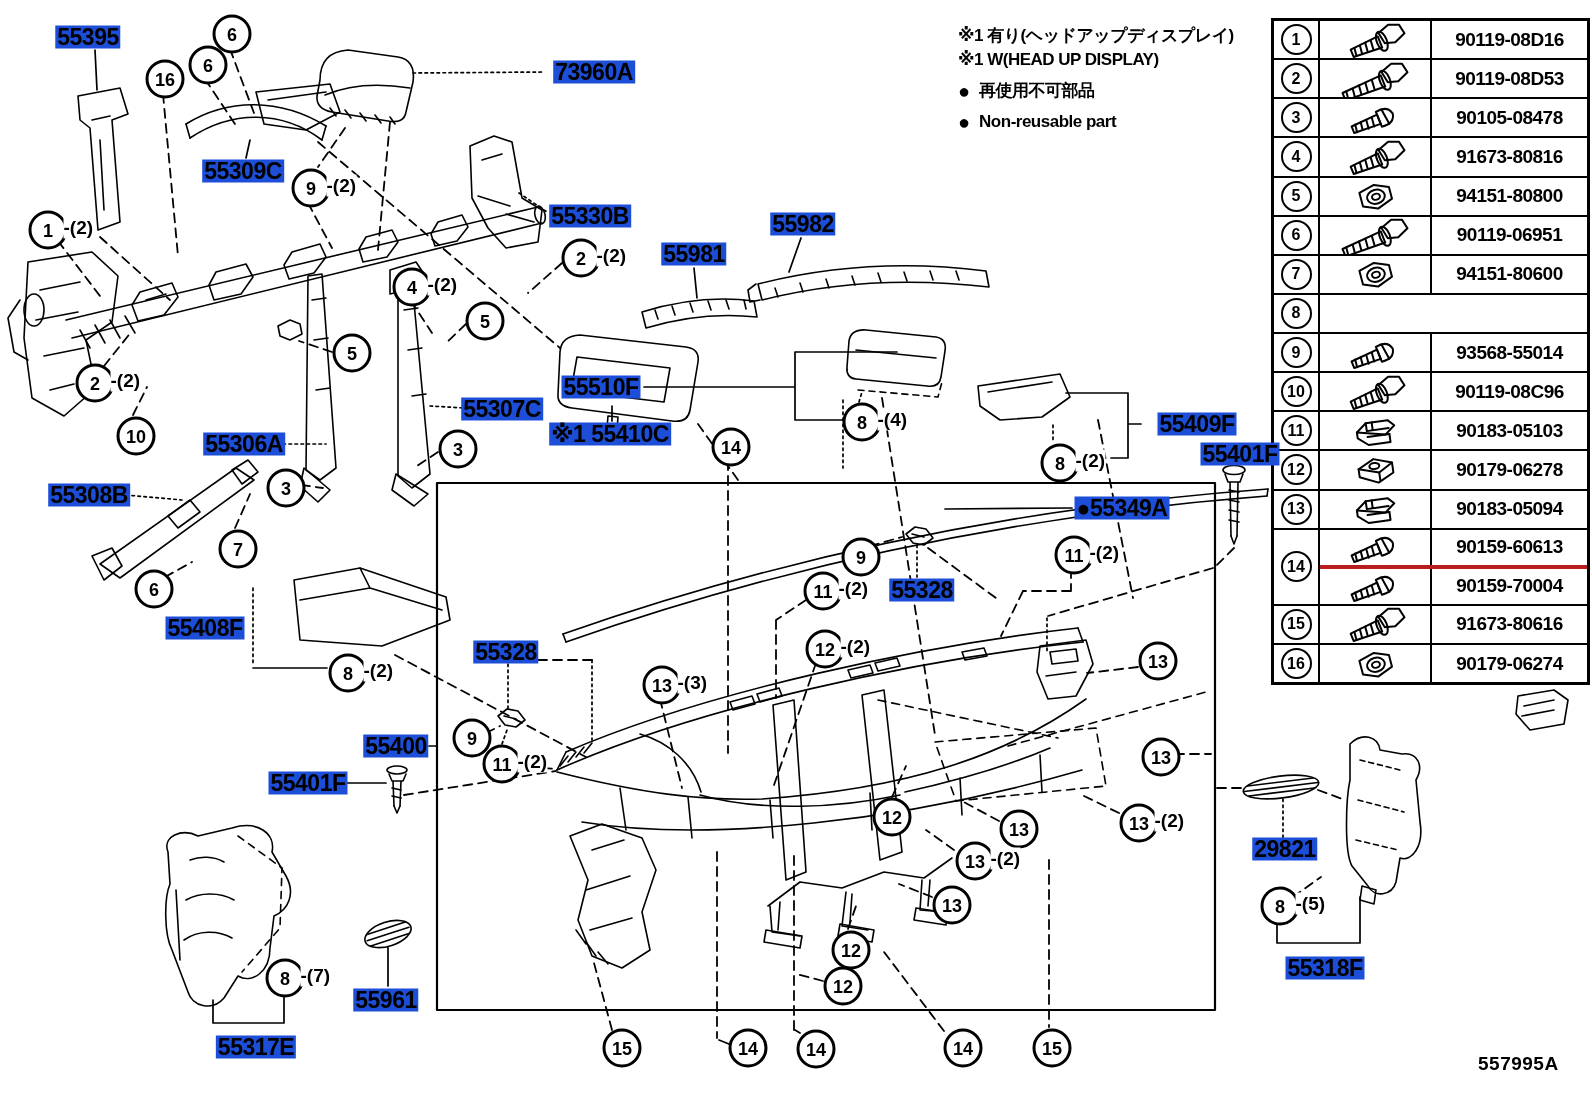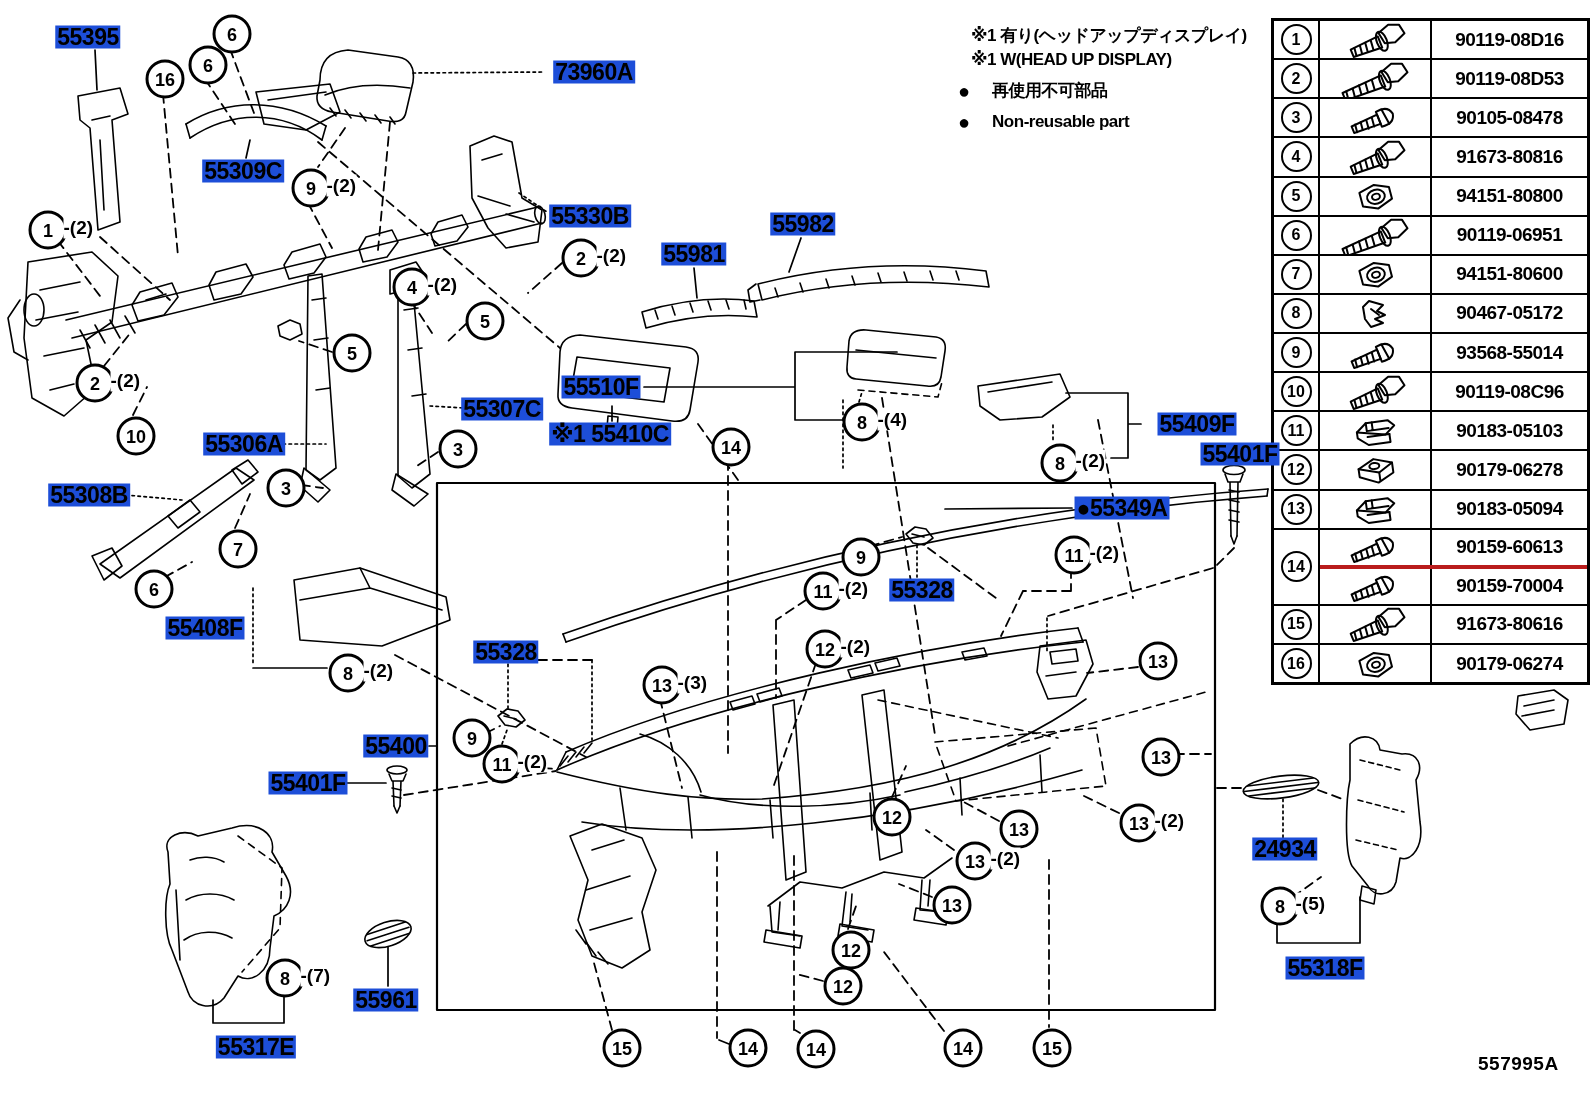--- a/index.html
+++ b/index.html
@@ -7,21 +7,21 @@
        font-family:"Liberation Sans","DejaVu Sans",sans-serif;overflow:hidden;}
   svg.art{position:absolute;left:0;top:0;}
   .plabel{position:absolute;transform:translate(-50%,-50%);font-weight:bold;font-size:23px;
           letter-spacing:-0.5px;white-space:nowrap;background:#1d4ed8;padding:0 2px;line-height:1;}
   .callout{position:absolute;transform:translate(-50%,-50%);width:33px;height:33px;}
   .cnum{display:flex;align-items:center;justify-content:center;width:33px;height:33px;
         border:3px solid #000;border-radius:50%;background:#fff;font-weight:bold;font-size:18px;line-height:1;}
   .csuffix{position:absolute;left:35px;top:50%;transform:translateY(-50%);font-weight:bold;
            font-size:19px;white-space:nowrap;background:#fff;}
   .legend{position:absolute;left:958px;top:24px;width:320px;}
-  .lline{font-size:17px;font-weight:bold;line-height:24px;letter-spacing:-0.5px;white-space:nowrap;margin-left:13px;}
+  .lline{font-size:17px;font-weight:bold;line-height:24px;letter-spacing:-0.5px;white-space:nowrap;}
   .lrow{margin-top:7px;display:flex;align-items:center;gap:9px;}
   .dot{font-size:20px;line-height:1;}
   .tbl{position:absolute;left:1271px;top:18px;width:313px;height:661px;border:3px solid #000;
        display:flex;flex-direction:column;background:#fff;}
   .trow{flex:1;display:flex;border-top:2px solid #000;min-height:0;}
   .trow:first-child{border-top:none;}
   .trow.dbl{flex:2;}
   .tnum{width:44px;border-right:2px solid #000;display:flex;align-items:center;justify-content:center;}
   .ncirc{width:27px;height:27px;border:2.5px solid #000;border-radius:50%;display:flex;
          align-items:center;justify-content:center;font-weight:bold;font-size:16px;background:#fff;}
@@ -398,35 +398,20 @@
             </svg>
           </div>
           <div class="tpart">94151-80600</div>
         </div>
       </div>
     </div>
     <div class="trow">
       <div class="tnum">
         <div class="ncirc">8</div>
       </div>
-      <div class="tbody">
-        <div class="tsub">
-          <div class="ticon">
-            <svg width="100" height="38" viewBox="0 0 100 38">
-              <g stroke="#000" fill="none" stroke-width="2" stroke-linejoin="round" stroke-linecap="round">
-                <g transform="translate(50,20)">
-                  <path d="M-6,-13 L8,-9 L2,-3 L10,1 L0,5 L8,9 L-4,13 L-10,5 L-12,-7 Z"></path>
-                  <path d="M-4,-5 l8,6"></path>
-                </g>
-              </g>
-            </svg>
-          </div>
-          <div class="tpart">90467-05172</div>
-        </div>
-      </div>
     </div>
     <div class="trow">
       <div class="tnum">
         <div class="ncirc">9</div>
       </div>
       <div class="tbody">
         <div class="tsub">
           <div class="ticon">
             <svg width="100" height="38" viewBox="0 0 100 38">
               <g stroke="#000" fill="none" stroke-width="2" stroke-linejoin="round" stroke-linecap="round">
@@ -625,21 +610,21 @@
     <div class="plabel" style="left: 922px; top: 590px;">55328</div>
     <div class="plabel" style="left: 506px; top: 652px;">55328</div>
     <div class="plabel" style="left: 396px; top: 746px;">55400</div>
     <div class="plabel" style="left: 308px; top: 783px;">55401F</div>
     <div class="plabel" style="left: 502px; top: 409px;">55307C</div>
     <div class="plabel" style="left: 244px; top: 444px;">55306A</div>
     <div class="plabel" style="left: 89px; top: 495px;">55308B</div>
     <div class="plabel" style="left: 205px; top: 628px;">55408F</div>
     <div class="plabel" style="left: 256px; top: 1047px;">55317E</div>
     <div class="plabel" style="left: 386px; top: 1000px;">55961</div>
-    <div class="plabel" style="left: 1285px; top: 849px;">24934</div>
+    <div class="plabel" style="left: 1285px; top: 849px;">29821</div>
     <div class="plabel" style="left: 1325px; top: 968px;">55318F</div>
   </div>
 <div id="callouts">
     <div class="callout" style="left: 45px; top: 227px;">
       <div class="cnum">1</div>
       <span class="csuffix">-(2)</span>
     </div>
     <div class="callout" style="left: 162px; top: 76px;">
       <div class="cnum">16</div>
     </div>

